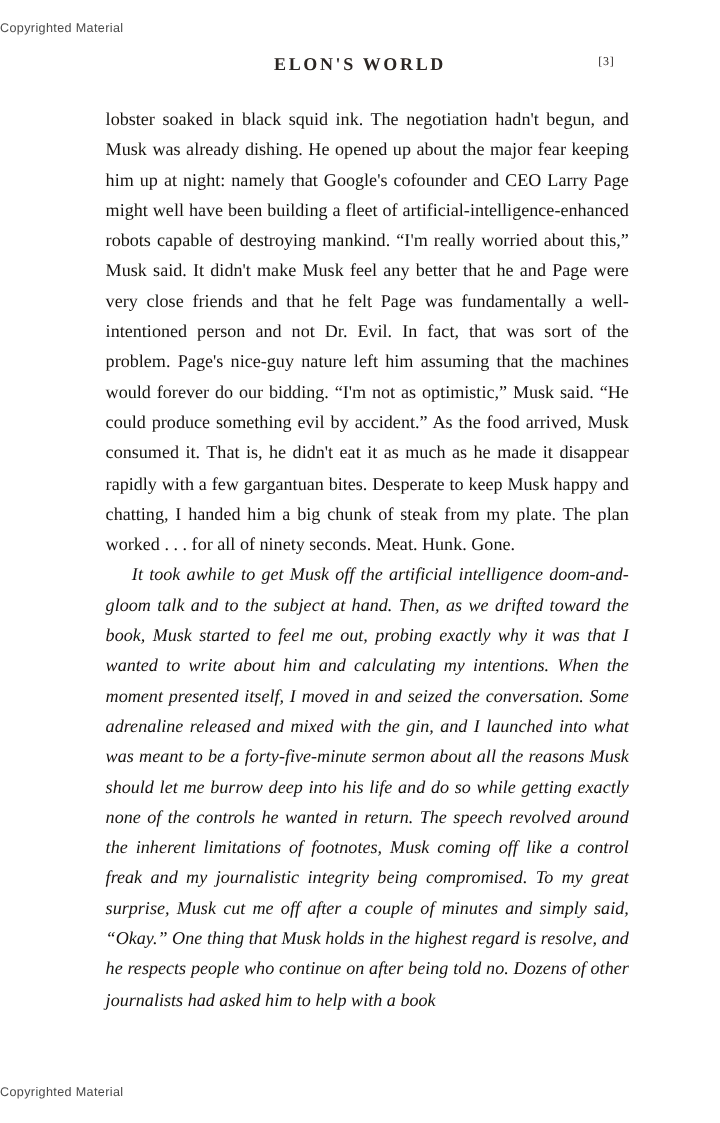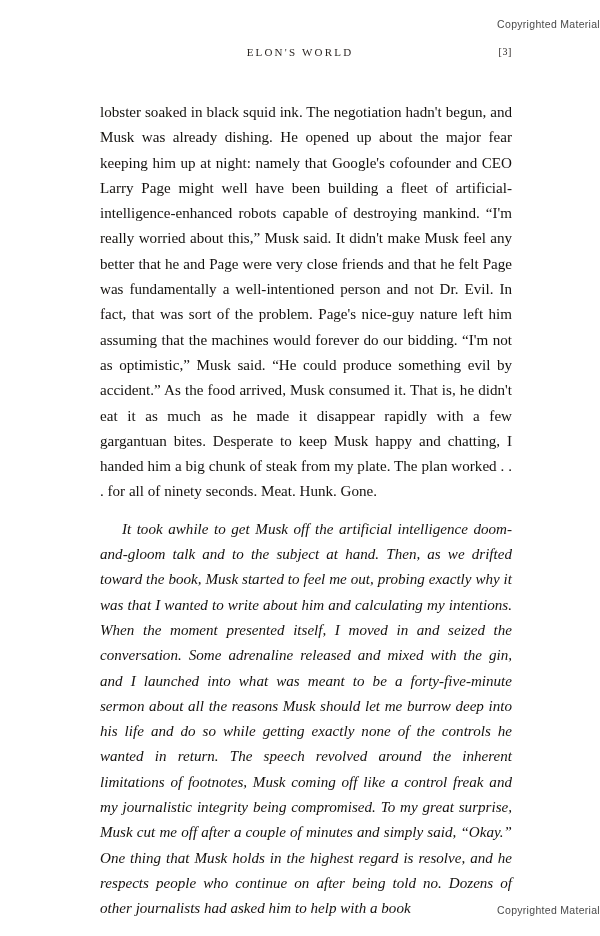--- a/index.html
+++ b/index.html
@@ -17,45 +17,46 @@
   .page {
     position: relative;
     width: 600px;
     height: 936px;
     box-sizing: border-box;
   }
   .watermark {
     position: absolute;
     left: 0;
     width: 100%;
-    text-align: right;
+    text-align: left;
     font-family: "Liberation Sans", sans-serif;
     font-size: 10.5px;
     letter-spacing: 0.3px;
     color: #4a4a4a;
   }
   .watermark-top { top: 18px; }
   .watermark-bottom { bottom: 20px; }
 
   .running-head {
     position: absolute;
     top: 46px;
     left: 88px;
     right: 88px;
     height: 16px;
   }
   .running-title {
     position: absolute;
     left: 50%;
     transform: translateX(-50%);
     font-family: "Liberation Serif", serif;
-    font-size: 11px;
+    font-size: 15px;
     letter-spacing: 2.2px;
     color: #2b2623;
     white-space: nowrap;
+    font-weight: bold;
   }
   .folio {
     position: absolute;
     right: 0;
     top: 0;
     font-family: "Liberation Serif", serif;
     font-size: 10px;
     letter-spacing: 0.6px;
     color: #2b2623;
   }
@@ -66,21 +67,21 @@
     left: 88px;
     width: 436px;
     font-size: 15.1px;
     line-height: 25.3px;
     text-align: justify;
     text-justify: inter-word;
     color: #14110e;
     hyphens: manual;
   }
   .body-text p {
-    margin: 12px;
+    margin: 0;
   }
   .body-text p + p {
     text-indent: 1.45em;
     font-style: italic;
   }
 </style>
 </head>
 <body>
 
 <div class="page">

